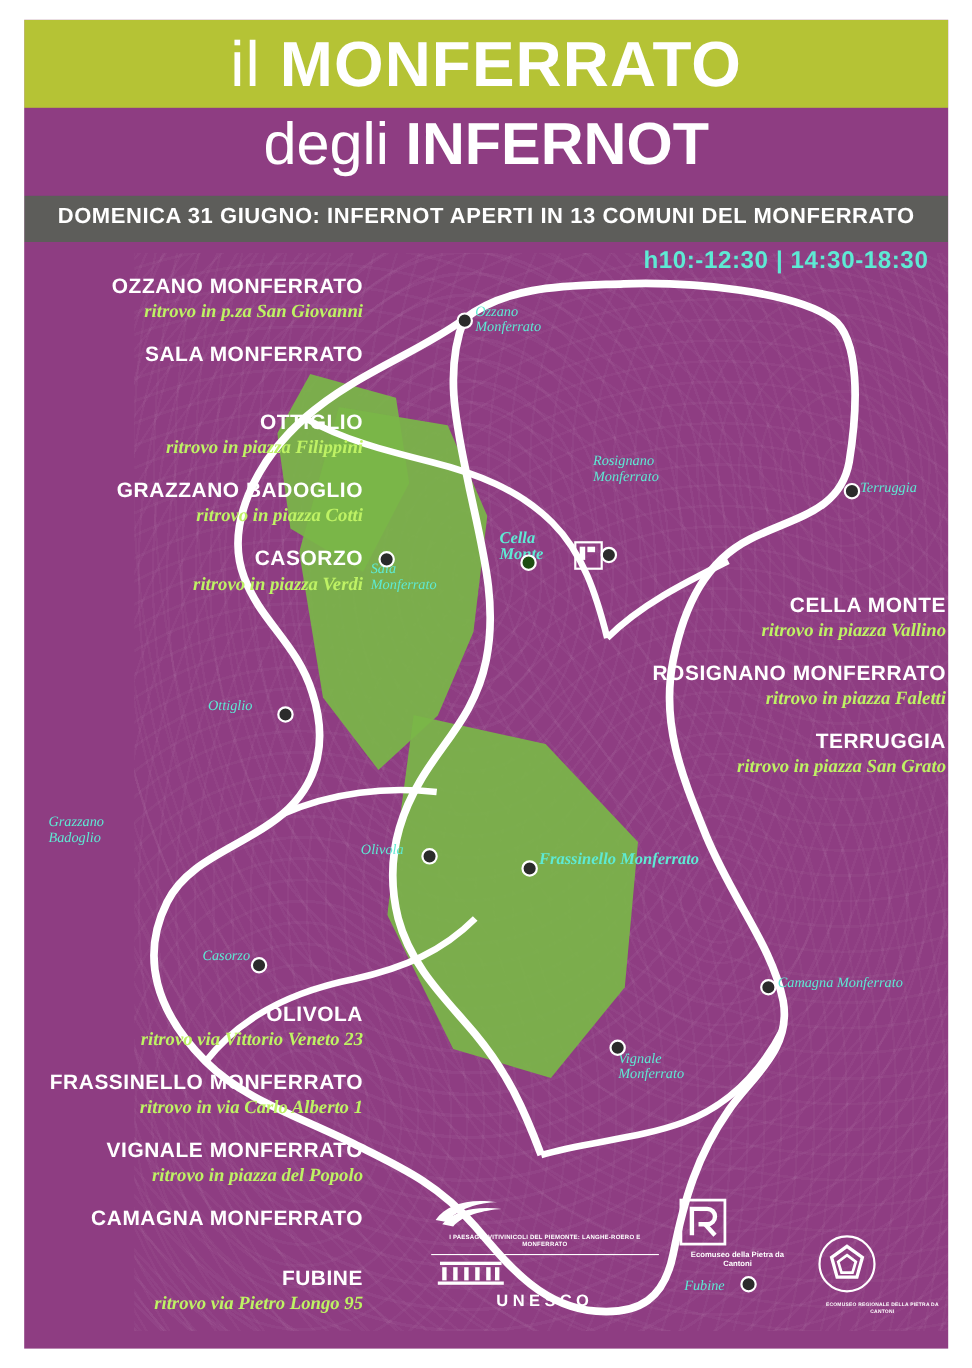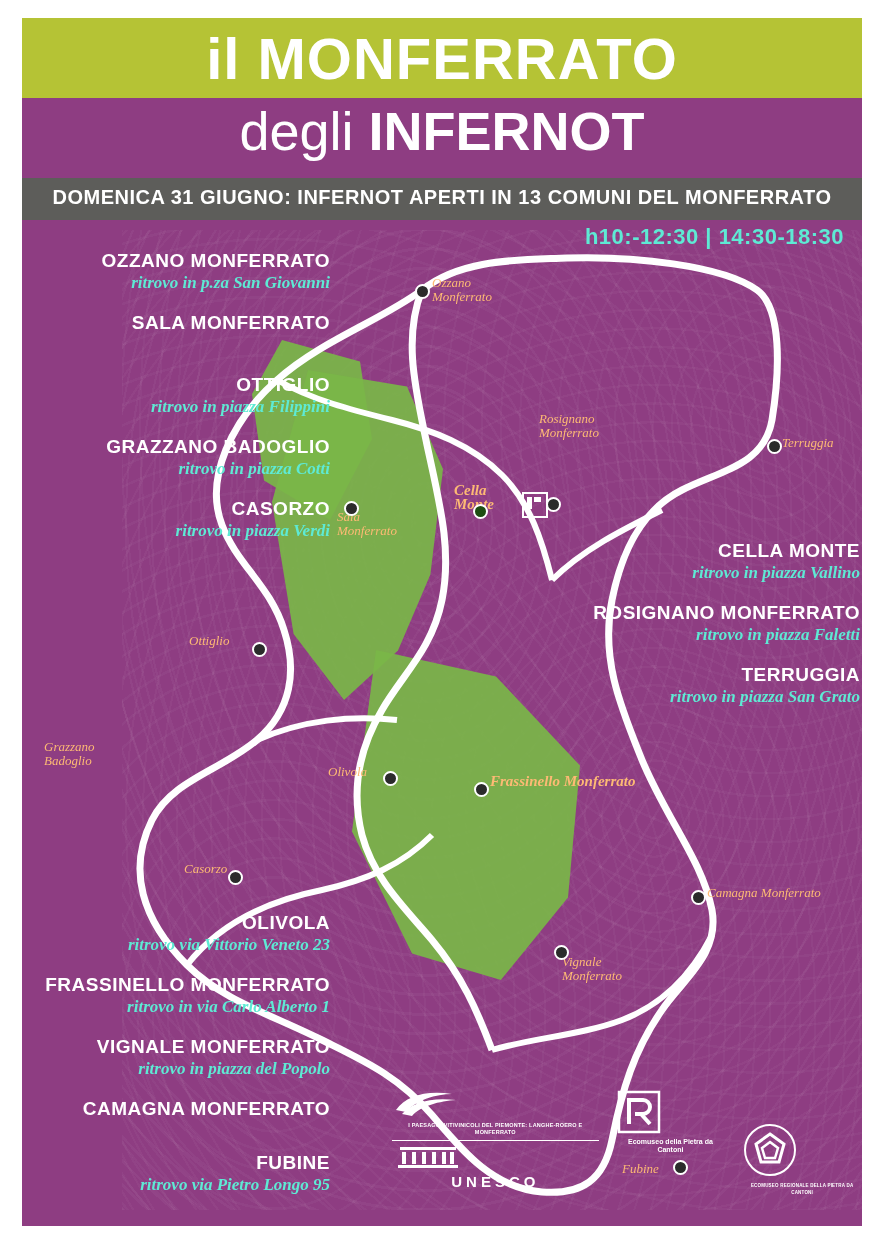--- a/index.html
+++ b/index.html
@@ -44,21 +44,21 @@
     top: 28px;
     width: 840px;
     text-align: center;
     font-size: 58px;
     font-weight: bold;
     letter-spacing: 1px;
     color: #ffffff;
     z-index: 20;
     line-height: 62px;
   }
-  .title-1 .thin { font-weight: bold; }
+  .title-1 .thin { font-weight: normal; }
   .title-2 {
     position: absolute;
     left: 22px;
     top: 100px;
     width: 840px;
     text-align: center;
     font-size: 54px;
     color: #ffffff;
     z-index: 20;
     line-height: 62px;
@@ -160,30 +160,30 @@
     font-weight: bold;
     color: #ffffff;
     letter-spacing: 0.5px;
     line-height: 22px;
   }
   .town-sub {
     font-family: "Liberation Serif", serif;
     font-style: italic;
     font-weight: bold;
     font-size: 17px;
-    color: #5eead4;
+    color: #bef264;
     line-height: 21px;
   }
 
   
   .map-label {
     position: absolute;
     font-family: "Liberation Serif", serif;
     font-style: italic;
-    color: #fdba74;
+    color: #5eead4;
     font-size: 13px;
     line-height: 14px;
     z-index: 26;
     white-space: pre-line;
   }
   .map-label.big {
     font-size: 15px;
     font-weight: bold;
   }
   .node {

